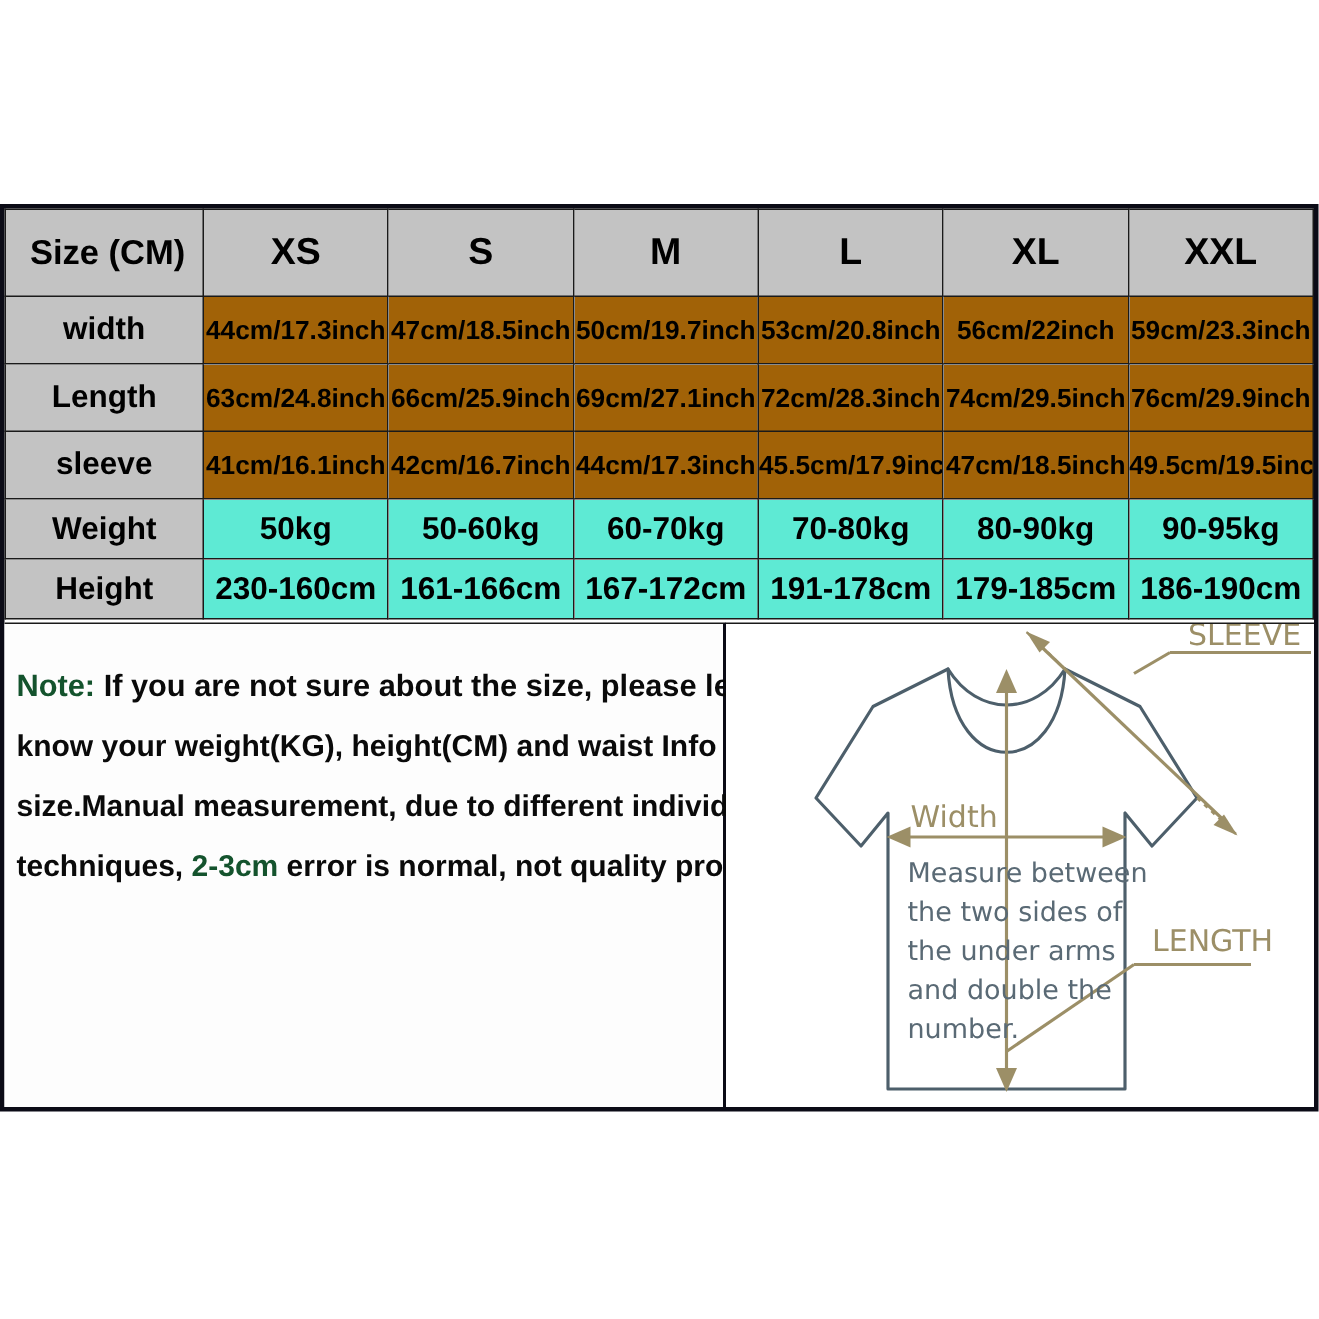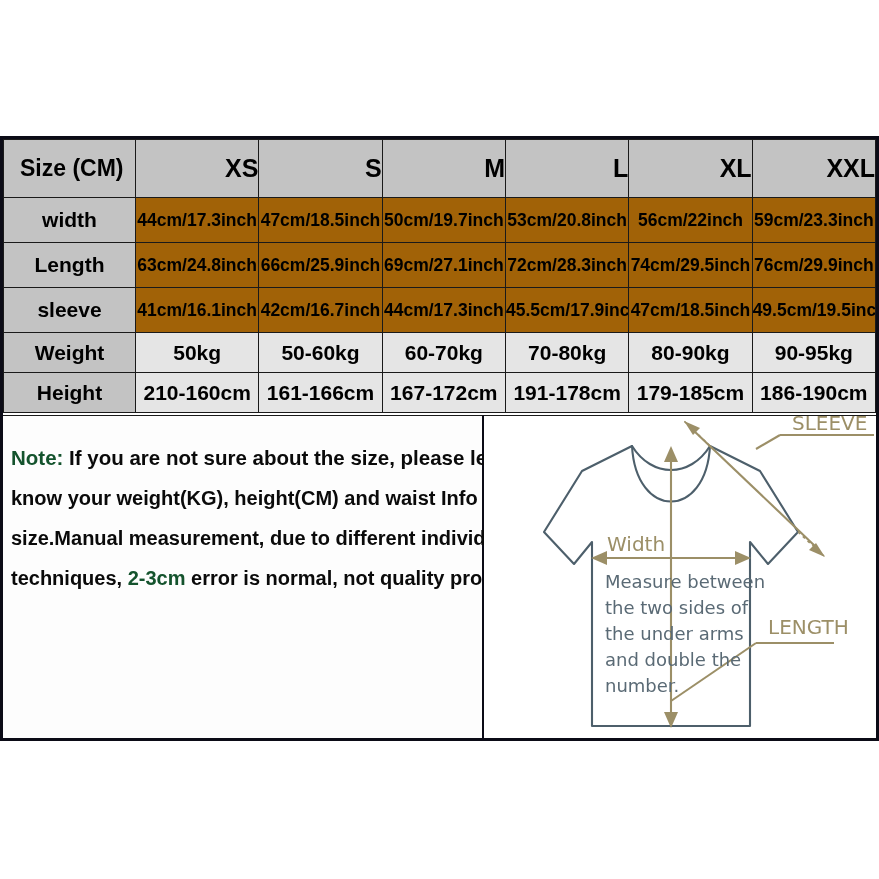--- a/index.html
+++ b/index.html
@@ -44,31 +44,30 @@
   }
   td.rowhead {
     background: #c3c3c3;
     font-size: 21px;
     width: 115px;
   }
   tr.head-row td {
     background: #c3c3c3;
     height: 57px;
     font-size: 25px;
-    text-align: right;
   }
   tr.head-row td.rowhead {
     font-size: 23px;
     text-align: left;
     padding-left: 16px;
   }
   tr.meas-row td { height: 44px; }
   tr.meas-row td.val { font-size: 17.5px; background: #a16207; }
   tr.plain-row td { height: 39px; }
-  tr.plain-row td.val { font-size: 21px; background: #e5e5e5; }
+  tr.plain-row td.val { font-size: 21px; background: #5eead4; }
 
   
   td.dashed-left { border-left: 1px dashed #1a1a1a; }
 
   
   #bottom {
     position: absolute;
     left: 0;
     right: 0;
     top: 276px;
@@ -185,21 +184,21 @@
         <td class="val">50kg</td>
         <td class="val">50-60kg</td>
         <td class="val dashed-left">60-70kg</td>
         <td class="val">70-80kg</td>
         <td class="val">80-90kg</td>
         <td class="val">90-95kg</td>
       </tr>
 
       <tr class="plain-row">
         <td class="rowhead">Height</td>
-        <td class="val">210-160cm</td>
+        <td class="val">230-160cm</td>
         <td class="val">161-166cm</td>
         <td class="val dashed-left">167-172cm</td>
         <td class="val">191-178cm</td>
         <td class="val">179-185cm</td>
         <td class="val">186-190cm</td>
       </tr>
 
     </tbody>
   </table>
 

